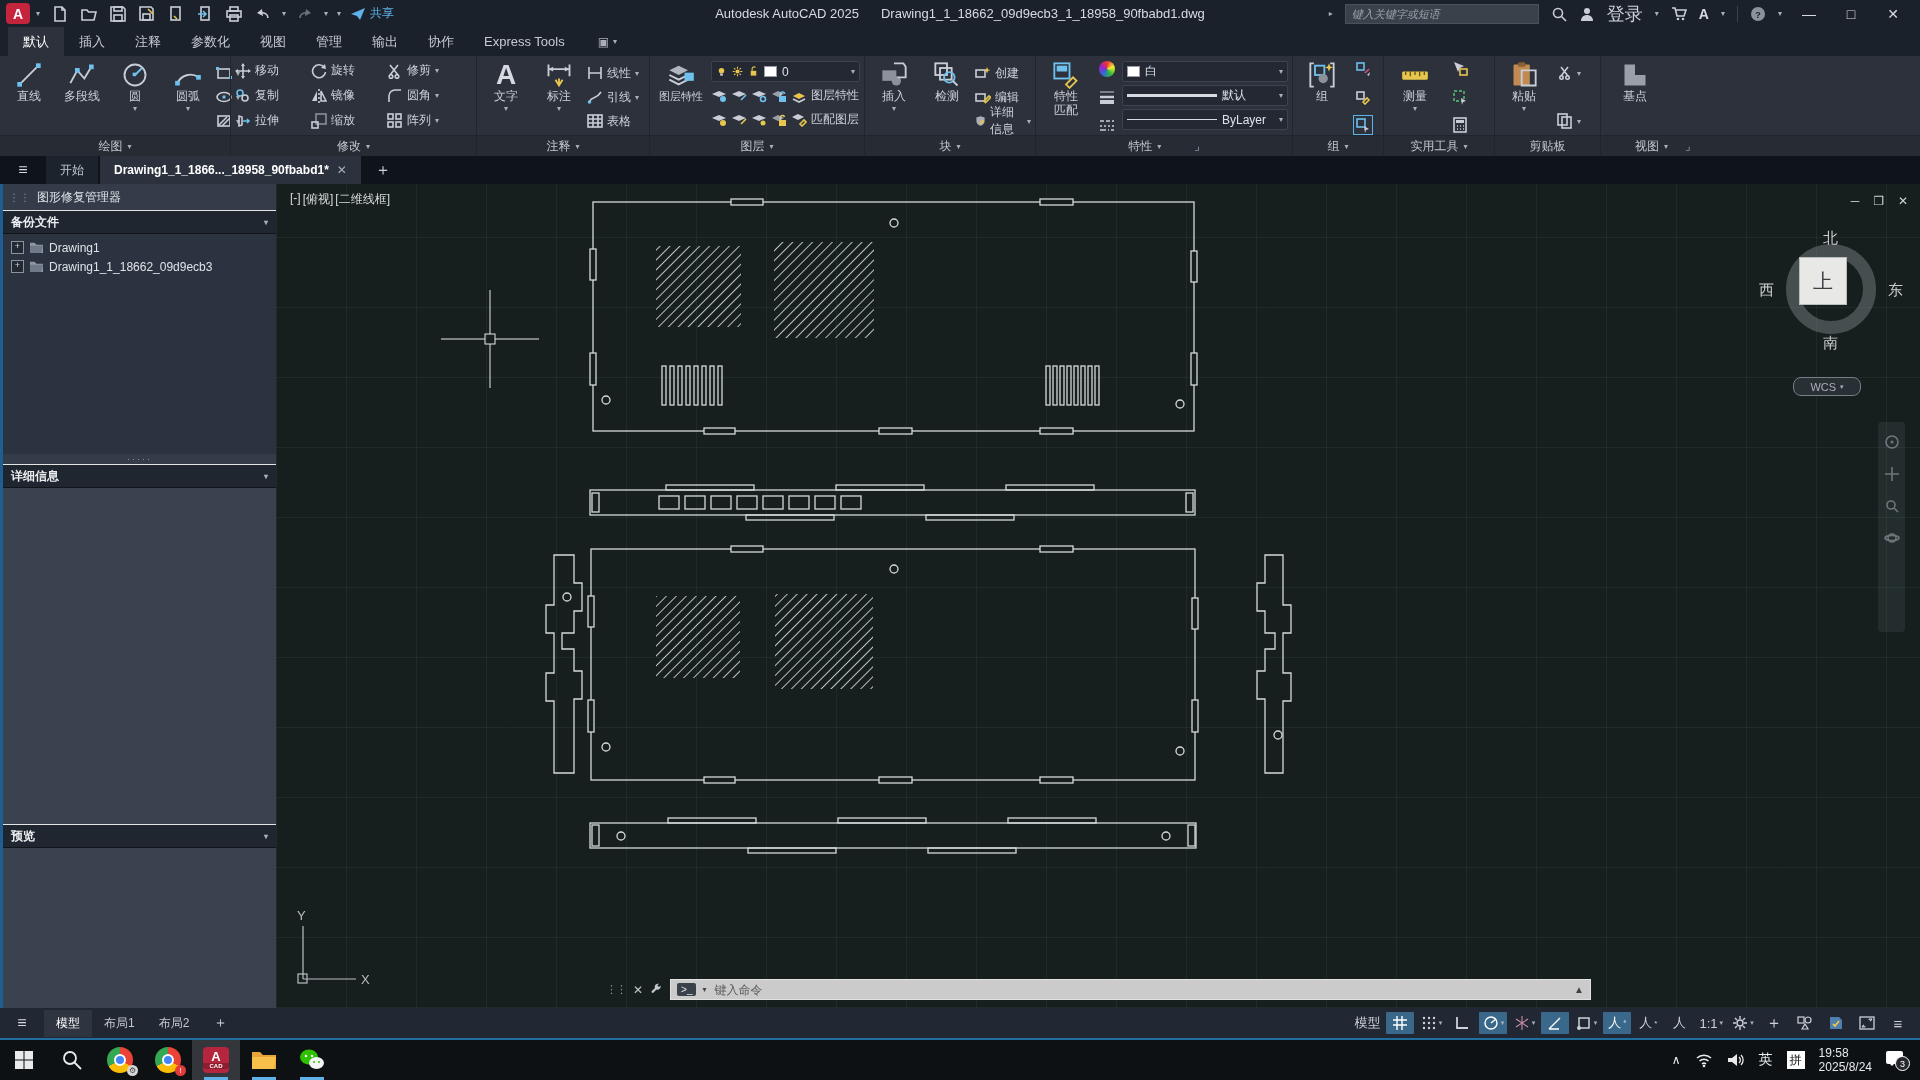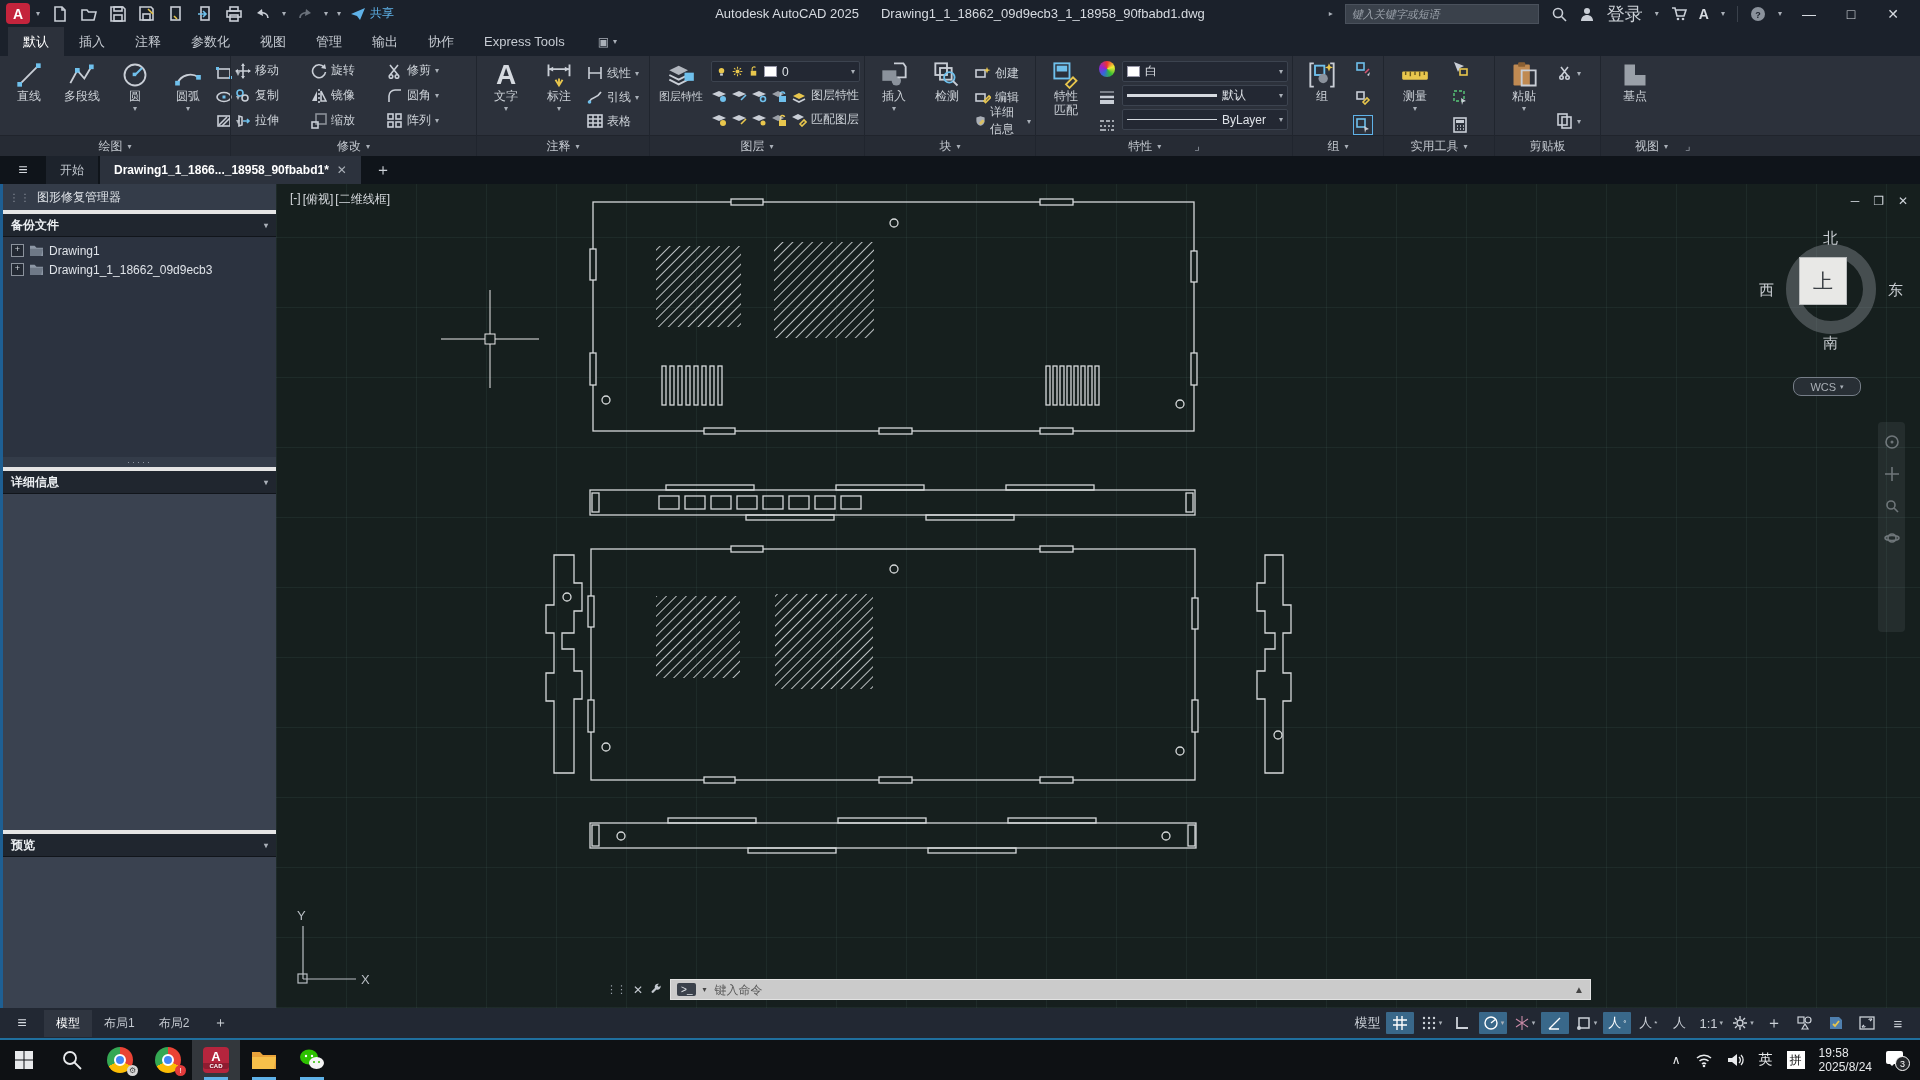--- a/index.html
+++ b/index.html
@@ -61,21 +61,21 @@
   .ftab.active{background:#2c323d;color:#fff;font-weight:bold}
   .ftab .x{color:#aab0b8;font-weight:normal}
   .ftplus{display:flex;align-items:center;padding:0 12px;color:#cdd2d8;font-size:16px}
   
   .main{position:absolute;left:0;top:184px;width:1920px;height:824px;display:flex}
   
   .palette{position:relative;width:276px;height:824px;background:#343c49;border-left:3px solid #1e5f93;box-sizing:border-box;flex:none}
   .pal-title{height:26px;display:flex;align-items:center;gap:6px;padding-left:6px;color:#dfe3e8}
   .grip{color:#8b929c;font-size:10px;letter-spacing:1px}
   .pal-head{height:22px;background:#20262f;display:flex;align-items:center;color:#eceff2;font-weight:bold;
-            padding:0 8px;justify-content:space-between;border-top:4px solid #e5e5e5;border-bottom:1px solid #11151b}
+            padding:0 8px;justify-content:space-between;border-top:1px solid #e5e5e5;border-bottom:1px solid #11151b}
   .pal-tree{height:216px;background:#2c3340;padding-top:4px}
   .trow{display:flex;align-items:center;gap:5px;height:19px;padding-left:8px;color:#dfe3e8}
   .expbox{width:11px;height:11px;border:1px solid #8b929c;background:#232933;color:#cdd2d8;font-size:9px;
           line-height:9px;text-align:center;flex:none}
   .splitter{height:10px;display:flex;align-items:center;justify-content:center;color:#9aa1ab;font-size:9px;letter-spacing:2px;background:#343c49}
   .pal-body{background:#3a4250}
   
   .canvas{position:relative;flex:1;height:824px;background:#161f1e;overflow:hidden;
     background-image:
       repeating-linear-gradient(0deg, rgba(110,160,148,.09) 0 1px, transparent 1px 70px),

